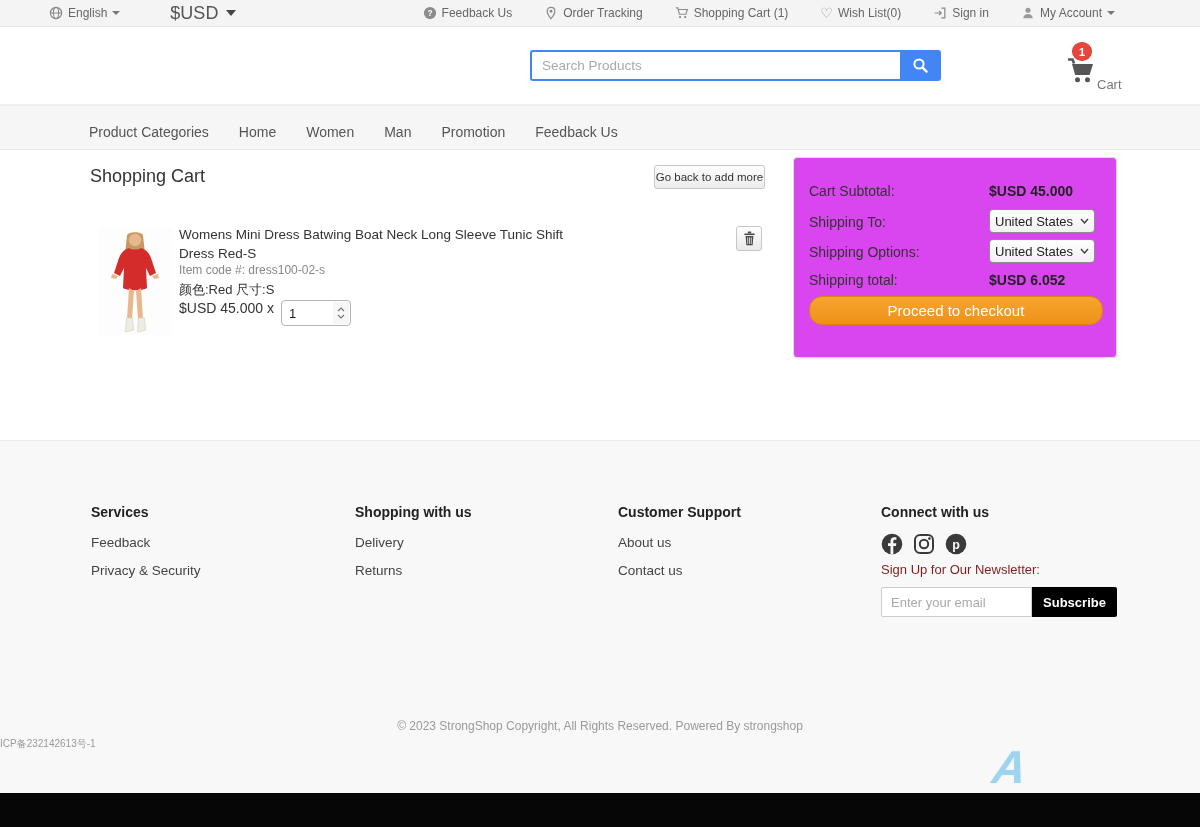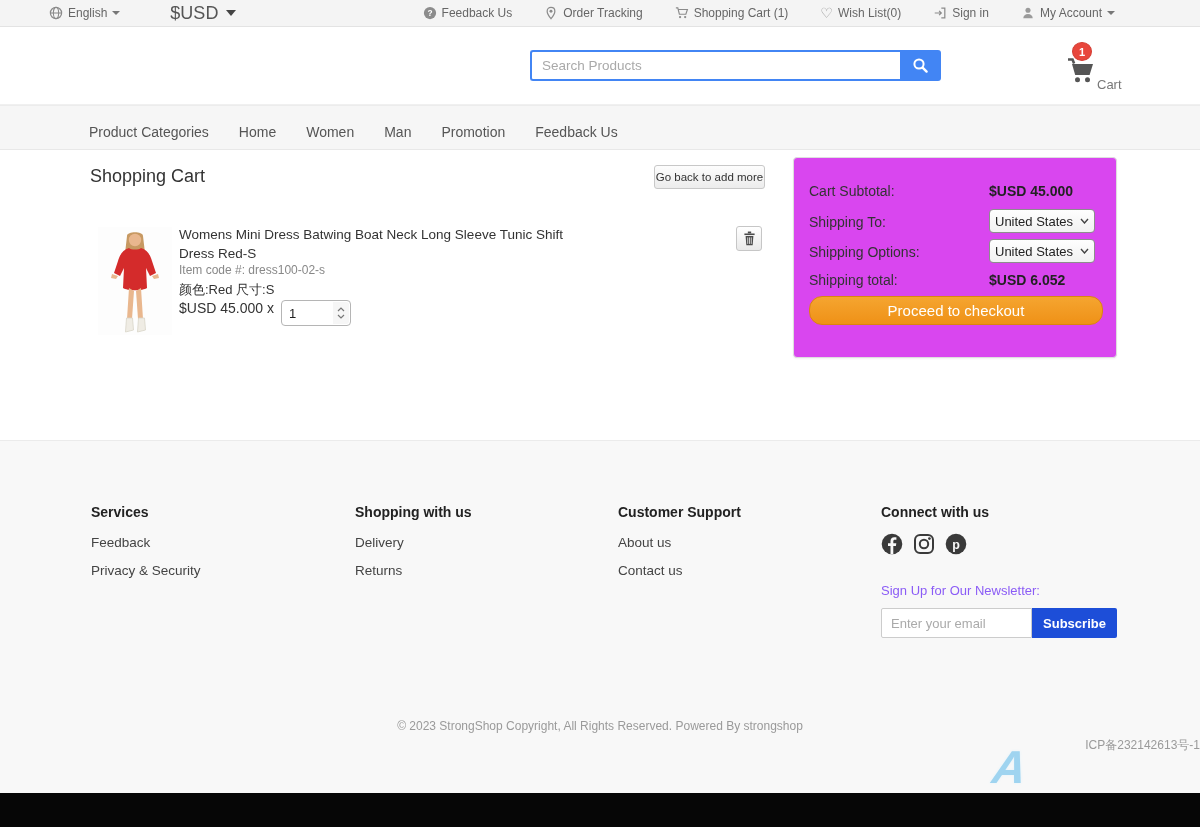--- a/index.html
+++ b/index.html
@@ -76,29 +76,29 @@
 
   
   .footer { position:absolute; top:440px; left:0; width:1200px; height:353px; background:#f8f8f8; border-top:1px solid #ebebeb; }
   .fcol-h { font-size:14px; font-weight:bold; color:#222; }
   .fcol { position:absolute; top:63px; }
   .fcol a { display:block; font-size:13.5px; color:#444; text-decoration:none; cursor:pointer; }
   .fc1 { left:91px; } .fc2 { left:355px; } .fc3 { left:618px; } .fc4 { left:881px; }
   .fcol .l1 { margin-top:15px; } .fcol .l2 { margin-top:13px; }
   .social-row { display:flex; gap:10px; margin-top:13px; align-items:center; }
   .social { width:22px; height:22px; display:inline-block; cursor:pointer; }
-  .news-label { margin-top:28px; font-size:13px; color:#8b5cf6; }
+  .news-label { margin-top:7px; font-size:13px; color:#7f1d1d; }
   .news-form { margin-top:10px; display:flex; }
   .news-input { width:151px; height:30px; border:1px solid #ccc; border-radius:2px 0 0 2px; padding:0 9px;
     font-size:13px; color:#333; outline:none; background:#fff; }
   .news-input::placeholder { color:#aaa; }
-  .subscribe-btn { width:85px; height:30px; background:#1d4ed8; color:#fff; border:none; border-radius:0 2px 2px 0;
+  .subscribe-btn { width:85px; height:30px; background:#000000; color:#fff; border:none; border-radius:0 2px 2px 0;
     font-size:13px; font-weight:bold; cursor:pointer; font-family:inherit; }
   .copy1 { position:absolute; top:278px; width:100%; text-align:center; font-size:12px; color:#9a9a9a; }
-  .copy2 { position:absolute; top:296px; width:100%; text-align:right; font-size:12px; color:#9a9a9a; }
+  .copy2 { position:absolute; top:296px; width:100%; text-align:left; font-size:10px; color:#9a9a9a; }
 
   .logo-a { position:absolute; left:993px; top:744px; font-size:46px; font-style:italic; font-weight:bold;
     color:#9fd4f0; text-shadow:0 0 3px #e3f3fb; transform:skewX(-8deg); line-height:1; z-index:1; }
   .bottombar { position:absolute; top:793px; left:0; width:1200px; height:34px; background:#060606; z-index:2; }
 </style>
 </head>
 <body>
 
 <div class="page">
 

